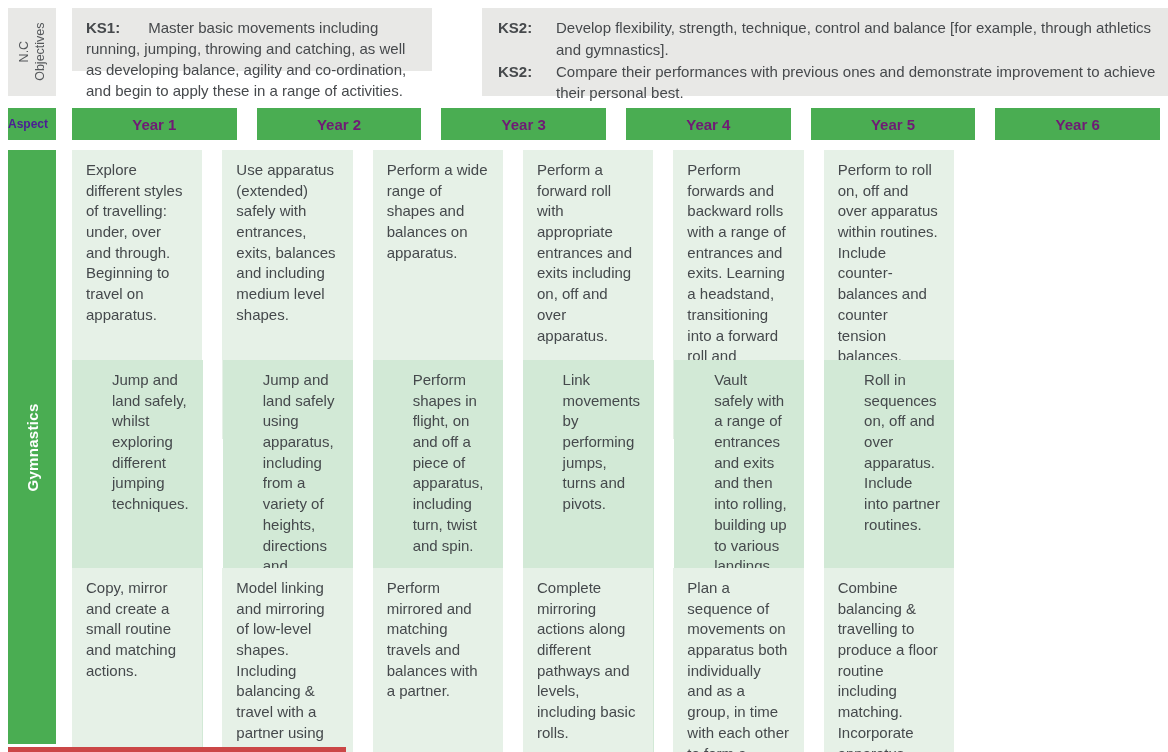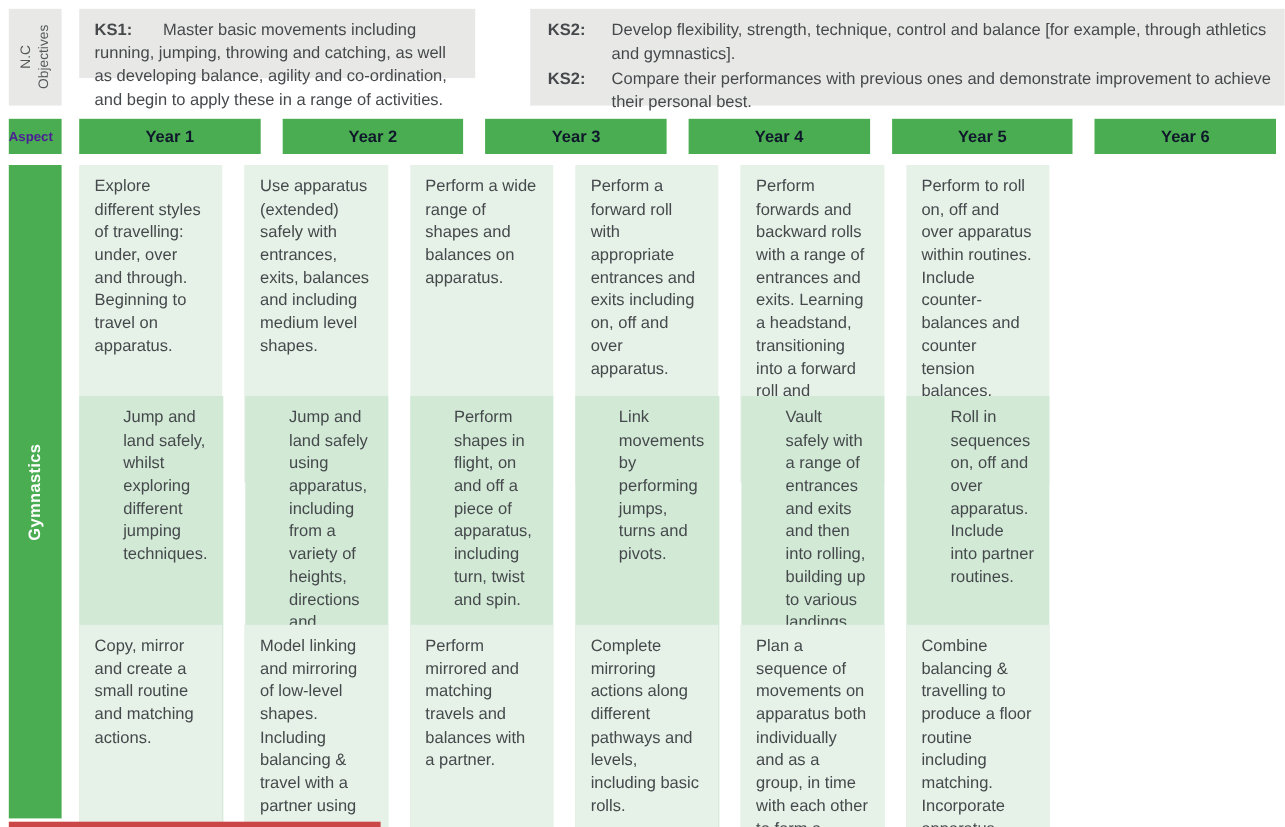--- a/index.html
+++ b/index.html
@@ -14,21 +14,21 @@
   #ks1-box b{margin-right:28px;}
   #ks2-box{left:448px;top:8px;width:712px;height:88px;padding:9px 16px;box-sizing:border-box;font-size:15px;line-height:1.45;margin-left:34px;}
   .ks2-grid{display:grid;grid-template-columns:58px 1fr;column-gap:0;}
   .ks2-grid b{font-weight:bold;}
 
   
   #aspect-box{position:absolute;left:8px;top:108px;width:48px;height:32px;background:#4aad52;color:#4c1d95;
     display:flex;align-items:center;font-size:12px;font-weight:bold;}
   .year-row{position:absolute;left:72px;top:108px;width:1088px;height:32px;display:grid;
     grid-template-columns:repeat(6,1fr);column-gap:20px;}
-  .year-head{background:#4aad52;color:#0f172a;font-weight:bold;font-size:15px;display:flex;
+  .year-head{background:#4aad52;color:#701a75;font-weight:bold;font-size:15px;display:flex;
     align-items:center;justify-content:center;}
 
   
   #gym-bar{position:absolute;left:8px;top:150px;width:48px;height:594px;background:#4aad52;
     display:flex;align-items:center;justify-content:center;}
   #gym-bar .vtext{transform:rotate(-90deg);white-space:nowrap;color:#ffffff;font-weight:bold;font-size:15px;letter-spacing:.3px;}
 
   
   .cells-row{position:absolute;left:72px;width:882px;display:grid;grid-template-columns:repeat(6,1fr);column-gap:20px;}
   #row-0{top:150px;height:198px;}

